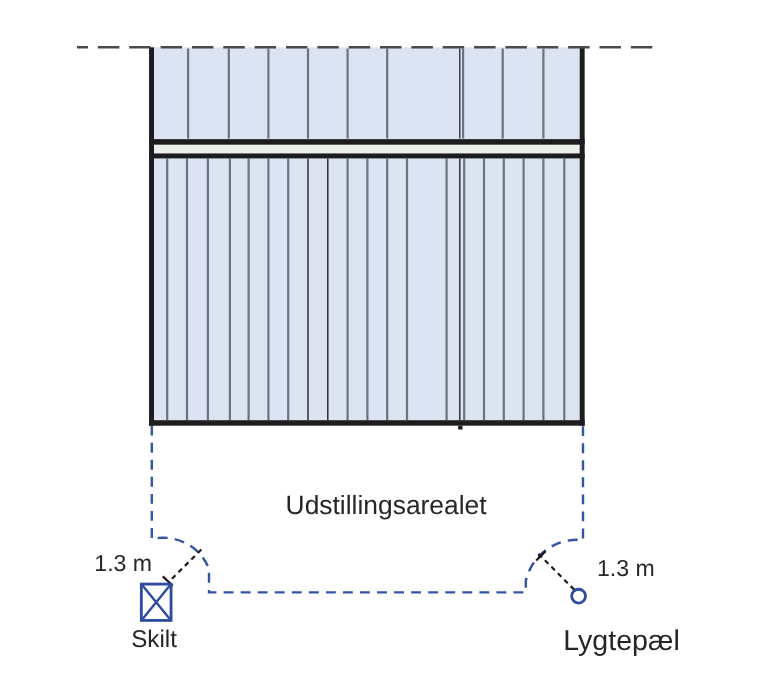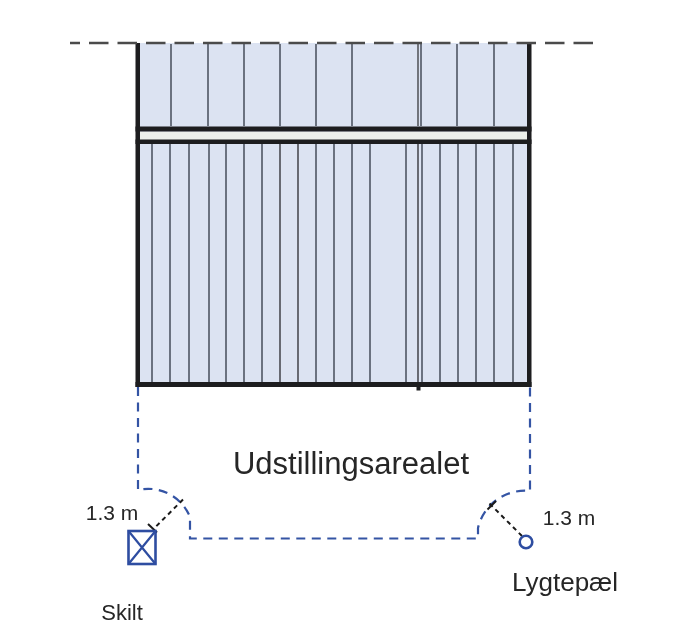--- a/index.html
+++ b/index.html
@@ -11,24 +11,24 @@
     overflow:hidden;
   }
   #plan-svg{position:absolute;left:0;top:0;}
   .lbl{
     position:absolute;
     color:#262626;
     text-align:center;
     white-space:nowrap;
     line-height:1.15;
   }
-  .lbl-area{left:231px;top:446px;width:240px;font-size:31px;}
+  .lbl-area{left:231px;top:446px;width:240px;font-size:24px;}
   .lbl-dist-left{left:62px;top:501px;width:100px;font-size:21px;}
   .lbl-dist-right{left:519px;top:506px;width:100px;font-size:21px;}
-  .lbl-sign{left:72px;top:568px;width:100px;font-size:22px;margin-top:32px;}
+  .lbl-sign{left:90px;top:568px;width:100px;font-size:22px;}
   .lbl-lamp{left:512px;top:568px;width:100px;font-size:26px;}
 </style>
 </head>
 <body>
 
 <div id="stage">
 
   <svg id="plan-svg" width="688" height="636" viewBox="0 0 688 636">
 
     <g>

